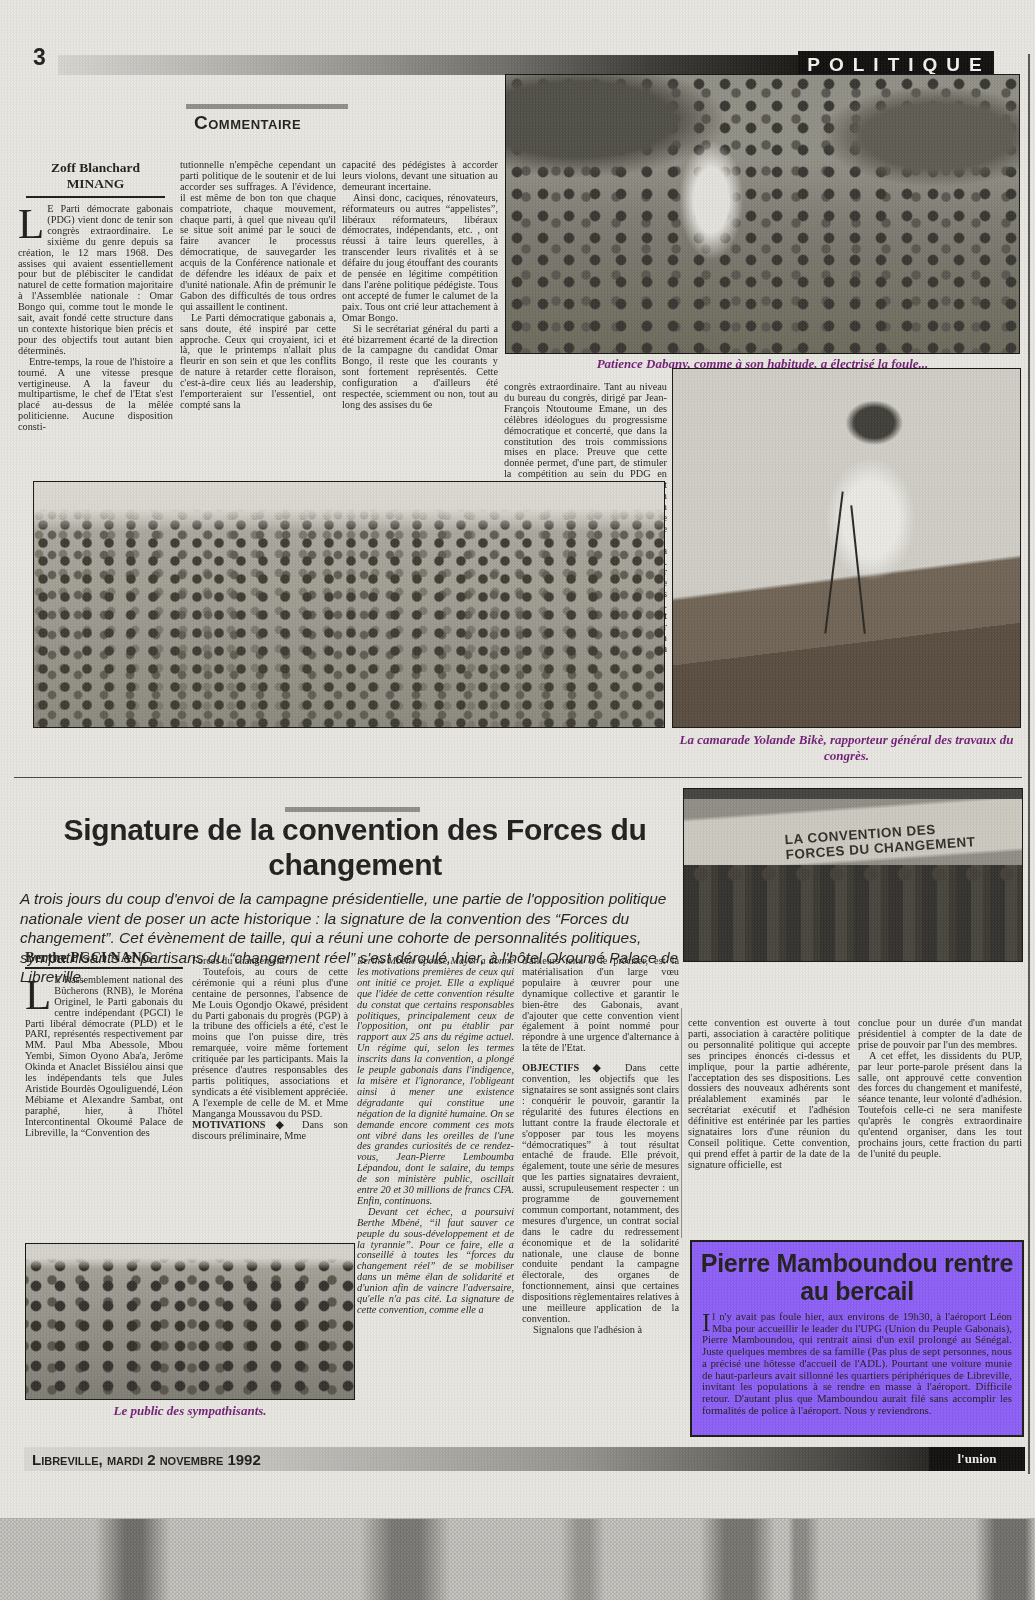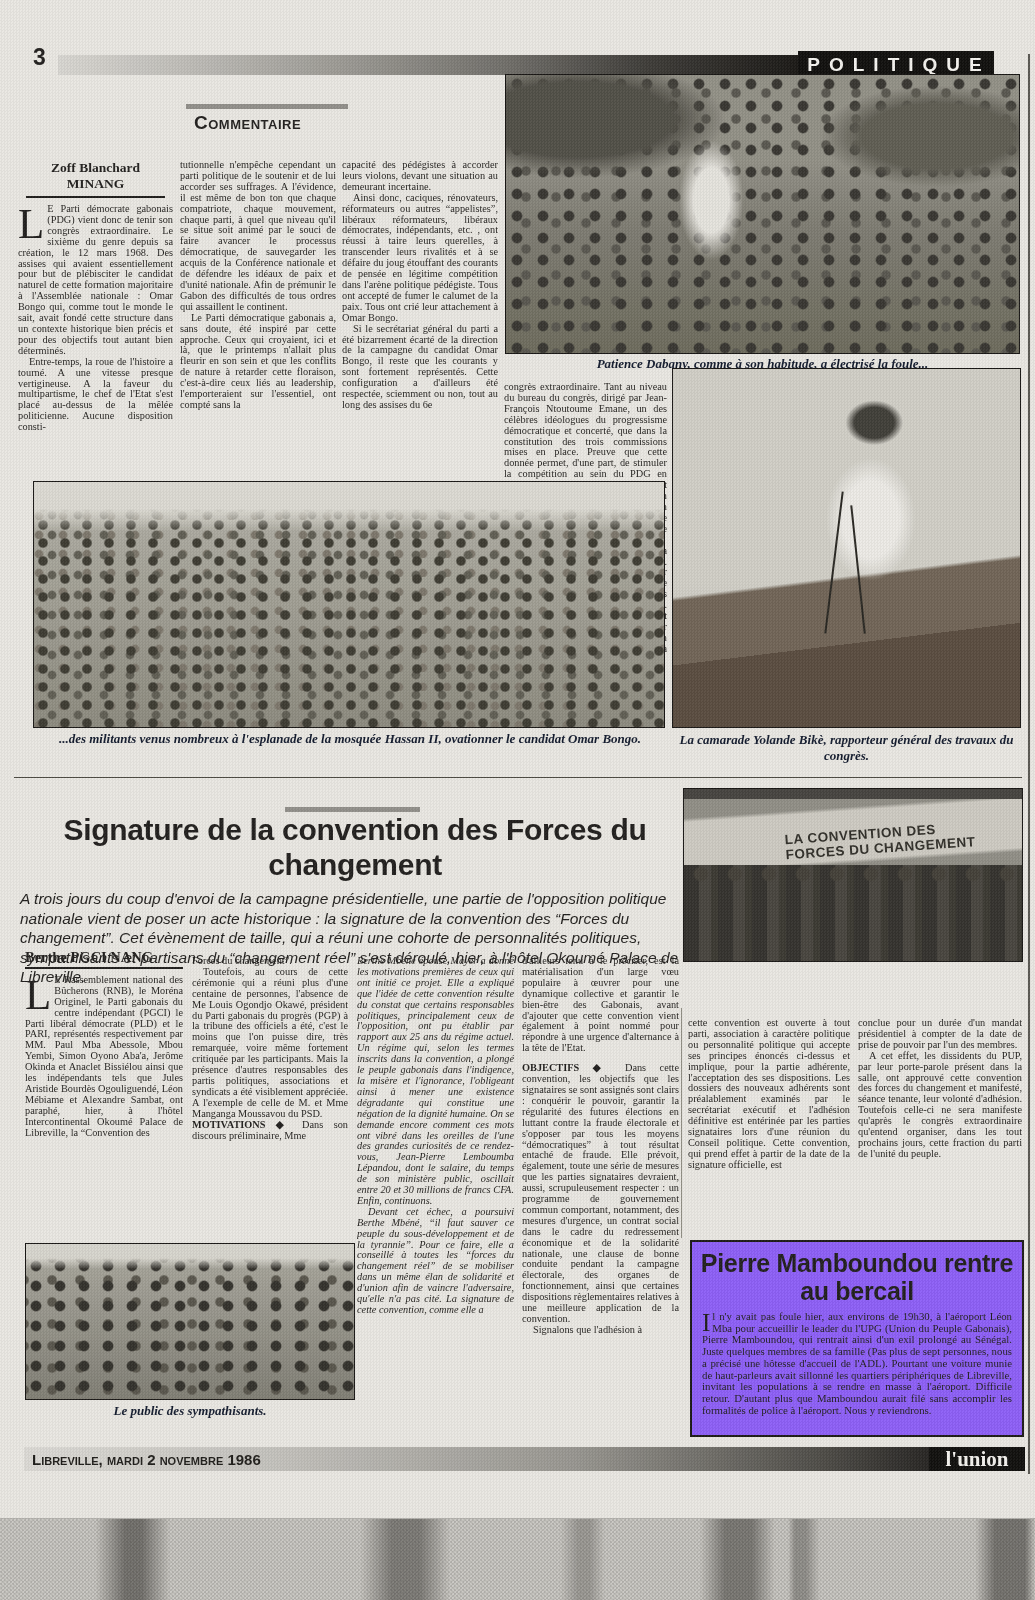--- a/index.html
+++ b/index.html
@@ -69,41 +69,41 @@
   .banner-text{position:absolute;left:30%;top:21%;width:62%;transform:rotate(-4deg);
       font-family:"Liberation Sans",sans-serif;font-weight:bold;font-size:13.5px;line-height:15px;
       color:#2e2c26;letter-spacing:.5px;}
   .ph-public{background:
       linear-gradient(to bottom,#d6d4cc 0 9%,rgba(0,0,0,0) 16%),
       radial-gradient(circle 6px at 10px 8px,#302e28 0 4.5px,rgba(0,0,0,0) 6px) 0 14px/24px 20px,
       radial-gradient(circle 5px at 20px 16px,#565349 0 4px,rgba(0,0,0,0) 5.5px) 6px 20px/28px 22px,
       linear-gradient(to bottom,#a8a69c,#7e7c72);}
 
   .caption{position:absolute;text-align:center;font-weight:bold;font-style:italic;
-      font-size:13px;line-height:15.5px;color:#0f172a;}
+      font-size:13px;line-height:15.5px;color:#701a75;}
   .credit{font-weight:normal;font-size:11px;}
 
   
   .hrule{height:1px;background:#49473f;}
   .vrule{width:1px;background:#8b897f;}
   .edge{width:2px;background:#55534d;}
 
   
   .mbox{left:690px;top:1240px;width:334px;height:197px;border:2.5px solid #181613;box-sizing:border-box;background:#8b5cf6;}
   .mbox-title{margin-top:7px;text-align:center;font-weight:bold;font-size:25px;line-height:28px;letter-spacing:-.3px;}
   .mbox-body{margin:6px 10px 0 10px;font-size:10.8px;line-height:11.7px;text-align:justify;}
   .mbox-dc{float:left;font-size:25px;line-height:21px;padding:1px 2px 0 0;}
 
   
   .footer-bar{left:24px;top:1447px;width:1001px;height:24px;
       background:linear-gradient(to right,#dbd9d4 0%,#c2c0bb 25%,#96948e 55%,#4a4843 80%,#131110 95%);
       display:flex;align-items:center;}
   .footer-date{margin-left:8px;font-weight:bold;font-variant:small-caps;font-size:15px;color:#1c1a17;}
   .brand-box{position:absolute;right:0;top:0;bottom:0;width:96px;background:#0d0c0a;color:#f2f0ec;
-      display:flex;align-items:center;justify-content:center;font-weight:bold;font-size:21px;font-family:"Liberation Serif",serif;text-align:center;}
+      display:flex;align-items:center;justify-content:center;font-weight:bold;font-size:13px;font-family:"Liberation Serif",serif;text-align:center;}
 
   
   .noise{left:0;top:1518px;width:1035px;height:82px;border-top:1px solid #b3b1ac;
       background:
       linear-gradient(90deg,rgba(0,0,0,0) 0 95px,rgba(42,40,36,.55) 125px 142px,rgba(0,0,0,0) 170px 360px,
         rgba(48,46,42,.5) 392px 420px,rgba(0,0,0,0) 450px 560px,rgba(70,68,64,.35) 578px 590px,rgba(0,0,0,0) 605px 700px,
         rgba(42,40,36,.5) 725px 752px,rgba(0,0,0,0) 775px 788px,rgba(60,58,54,.4) 795px 806px,rgba(0,0,0,0) 820px 975px,
         rgba(45,43,39,.55) 995px 1025px,rgba(0,0,0,0) 1035px),
       repeating-conic-gradient(#c9c7c2 0% 25%,#b4b2ad 0% 50%);
       background-size:auto,4px 4px;}
@@ -140,21 +140,20 @@
   </div>
   <div class="abs bodytext" style="left:504px;top:382px;width:163px;height:382px;">
     <p class="cont">congrès extraordinaire. Tant au niveau du bureau du congrès, dirigé par Jean-François Ntoutoume Emane, un des célèbres idéologues du progressisme démocratique et concerté, que dans la constitution des trois commissions mises en place. Preuve que cette donnée permet, d'une part, de stimuler la compétition au sein du PDG en donnant l'occasion à chaque militant d'afficher sa différence tout en accentuant le relief d'une formation dont peu de compatriotes se réclamaient encore à la Conférence nationale.</p>
     <p>Reste maintenant à assurer la deuxième victoire du candidat naturel. Les pédégistes peuvent déjà compter avec le soutien de la Gauche démocratique, du PUP et de celui, plus sincère, de tous les autres bongoïstes. Mais là, si l'on peut, en toute âme et conscience, se poser des questions sur la volonté d'associer tout le monde, on peut tout autant rester dubitatif quant à la réponse.</p>
   </div>
 
   <div class="photo ph-rally" style="left:505px;top:74px;width:515px;height:280px;"></div>
   <div class="caption" style="left:505px;top:356px;width:515px;">Patience Dabany, comme à son habitude, a électrisé la foule...</div>
 
   <div class="photo ph-crowd" style="left:33px;top:481px;width:632px;height:247px;"></div>
-  <div class="caption" style="left:30px;top:731px;width:640px;">...des militants venus nombreux à l'esplanade de la mosquée Hassan II, ovationner le candidat Omar Bongo.</div>
 
   <div class="photo ph-podium" style="left:672px;top:368px;width:349px;height:360px;">
     <span class="mic" style="left:46%;top:34%;height:40%;transform:rotate(7deg);"></span>
     <span class="mic" style="left:53%;top:38%;height:36%;transform:rotate(-6deg);"></span>
   </div>
   <div class="caption" style="left:672px;top:732px;width:349px;">La camarade Yolande Bikè, rapporteur général des travaux du congrès.</div>
 
   <div class="abs hrule" style="left:14px;top:777px;width:1008px;"></div>
   <div class="abs edge" style="left:1028px;top:54px;height:1420px;"></div>
 
@@ -199,19 +198,19 @@
 
   <div class="photo ph-public" style="left:25px;top:1243px;width:330px;height:157px;"></div>
   <div class="caption" style="left:25px;top:1403px;width:330px;">Le public des sympathisants.</div>
 
   <div class="abs mbox">
     <div class="mbox-title sans">Pierre Mamboundou rentre au bercail</div>
     <div class="mbox-body"><span class="mbox-dc">I</span><span>l n'y avait pas foule hier, aux environs de 19h30, à l'aéroport Léon Mba pour accueillir le leader du l'UPG (Union du Peuple Gabonais), Pierre Mamboundou, qui rentrait ainsi d'un exil prolongé au Sénégal. Juste quelques membres de sa famille (Pas plus de sept personnes, nous a précisé une hôtesse d'accueil de l'ADL). Pourtant une voiture munie de haut-parleurs avait sillonné les quartiers périphériques de Libreville, invitant les populations à se rendre en masse à l'aéroport. Difficile retour. D'autant plus que Mamboundou aurait filé sans accomplir les formalités de police à l'aéroport. Nous y reviendrons.</span></div>
   </div>
 
   <div class="abs footer-bar">
-    <span class="footer-date sans">Libreville, mardi 2 novembre 1986</span>
+    <span class="footer-date sans">Libreville, mardi 2 novembre 1992</span>
     <span class="brand-box">l'union</span>
   </div>
 
   <div class="abs noise"></div>
 
 </div>
 
 </body></html>

